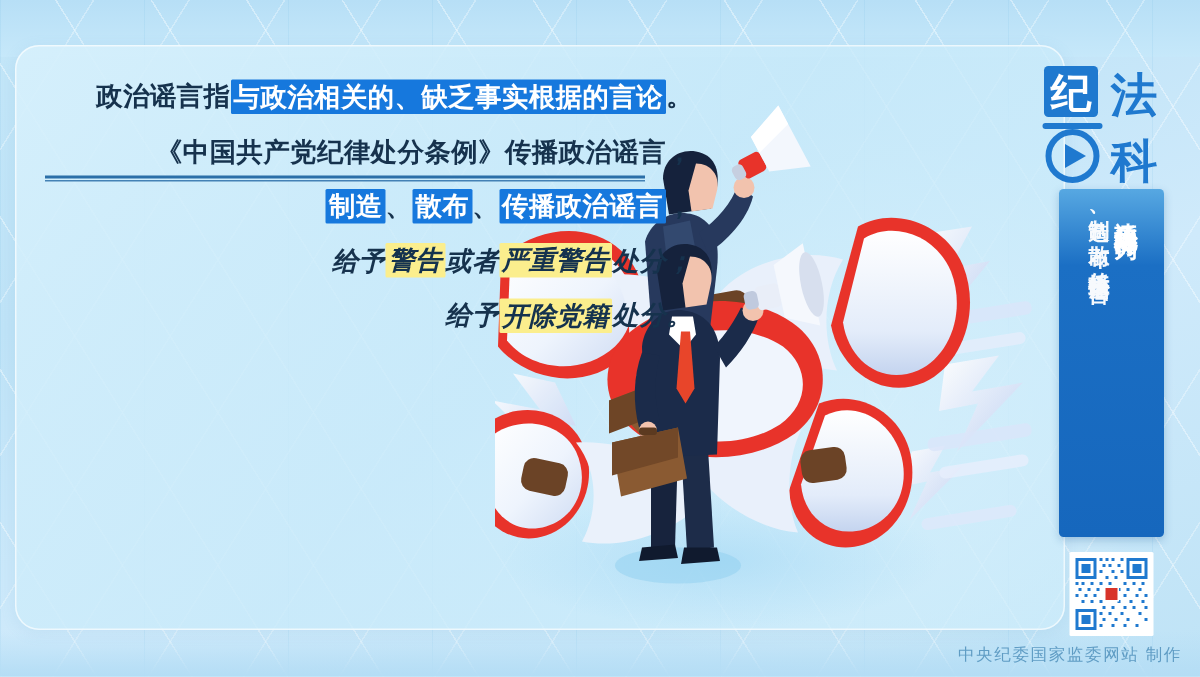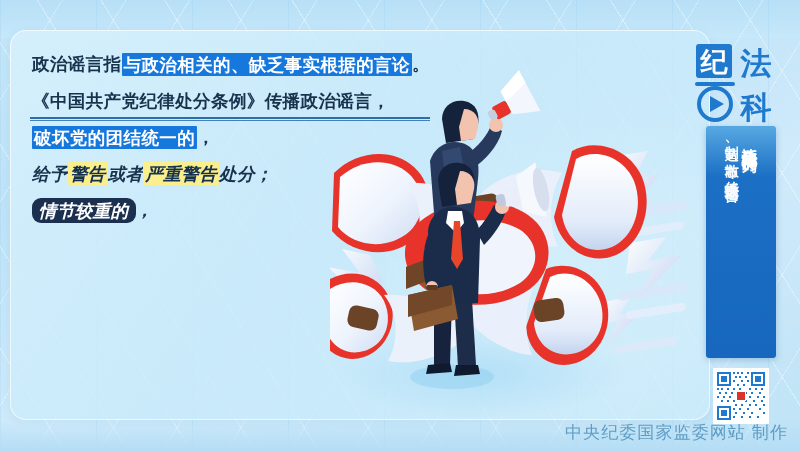--- a/index.html
+++ b/index.html
@@ -28,21 +28,21 @@
 
   
   .panel{position:absolute;left:10px;top:30px;width:700px;height:390px;
     border-radius:16px;
     background:linear-gradient(135deg,rgba(214,240,252,.92) 0%,rgba(200,234,250,.80) 50%,rgba(206,237,251,.70) 100%);
     box-shadow:0 0 0 1px rgba(255,255,255,.65) inset, 0 2px 10px rgba(90,160,200,.12);}
 
   
   .textblock{position:absolute;left:32px;top:46px;width:430px;z-index:6;}
   .line{font-size:17.5px;line-height:36.5px;color:#16324d;white-space:nowrap;
-    letter-spacing:.4px;font-weight:700;}
+    letter-spacing:.4px;font-weight:700;text-align:right;}
   .line.reg{font-weight:600;font-style:italic;}
   .hl-blue{background:#1678dd;color:#ffffff;padding:1.5px 2px;border-radius:1px;
     box-decoration-break:clone;-webkit-box-decoration-break:clone;}
   .hl-yellow{background:#fbee8d;color:#14324e;padding:1.5px 2px;border-radius:1px;
     box-decoration-break:clone;-webkit-box-decoration-break:clone;}
   .badge-dark{background:#1b2f4f;color:#ffffff;padding:2.5px 7px;border-radius:9px;
     font-weight:700;}
   .dblrule{position:absolute;left:30px;top:117px;width:400px;height:4px;z-index:6;}
   .dblrule i{display:block;background:#2b6fa8;}
   .dblrule i.a{height:1.6px;}
@@ -64,21 +64,21 @@
     padding:9px 4px 8px 4px;box-sizing:border-box;}
   .vcol{writing-mode:vertical-rl;text-orientation:upright;color:#fff;
     font-size:15px;line-height:1.12;letter-spacing:1.2px;
     font-family:"Liberation Serif","DejaVu Serif",serif;}
   .vcol.main{font-weight:700;font-size:15.5px;}
   .vcol.sub{font-weight:700;font-size:14px;opacity:.97;}
   .qr{position:absolute;left:31px;top:368px;width:56px;height:56px;
     background:#fff;padding:2px;box-sizing:border-box;border-radius:1px;}
   .qr svg{display:block;}
 
-  .credit{position:absolute;right:12px;bottom:7px;font-size:17px;color:#5f9cc4;
+  .credit{position:absolute;right:12px;bottom:7px;font-size:11px;color:#5f9cc4;
     letter-spacing:1.1px;font-family:"Liberation Sans",sans-serif;z-index:9;}
 </style>
 </head>
 <body>
 
 <div id="stage">
 
   <div class="bg-topband"></div>
   <div class="bg-grid"></div>
   <div class="bg-glow"></div>
@@ -226,23 +226,23 @@
           <ellipse cx="212" cy="140" rx="7" ry="22" fill="#d7dfee"></ellipse>
           <rect x="166" y="136" width="9" height="12" rx="3" fill="#c0cade"></rect>
         </g>
       </g>
     </svg>
   </div>
 
   <div class="textblock">
       <div class="line"><span>政治谣言指</span><span class="hl-blue">与政治相关的、缺乏事实根据的言论</span><span>。</span></div>
       <div class="line"><span>《中国共产党纪律处分条例》传播政治谣言，</span></div>
-      <div class="line"><span class="hl-blue">破坏党的团结统一的</span><span>，</span></div>
+      <div class="line"><span class="hl-blue">制造</span><span>、</span><span class="hl-blue">散布</span><span>、</span><span class="hl-blue">传播政治谣言</span><span>，</span></div>
       <div class="line reg"><span>给予</span><span class="hl-yellow">警告</span><span>或者</span><span class="hl-yellow">严重警告</span><span>处分；</span></div>
-      <div class="line reg"><span class="badge-dark">情节较重的</span><span>，</span></div>
+      <div class="line reg"><span>给予</span><span class="hl-yellow">开除党籍</span><span>处分。</span></div>
     </div>
   <div class="dblrule">
     <i class="a"></i>
       <i class="b"></i>
   </div>
 
   <div class="rail">
 
     <div class="logo">
       <svg width="96" height="82" viewBox="0 0 96 82" xmlns="http://www.w3.org/2000/svg">

